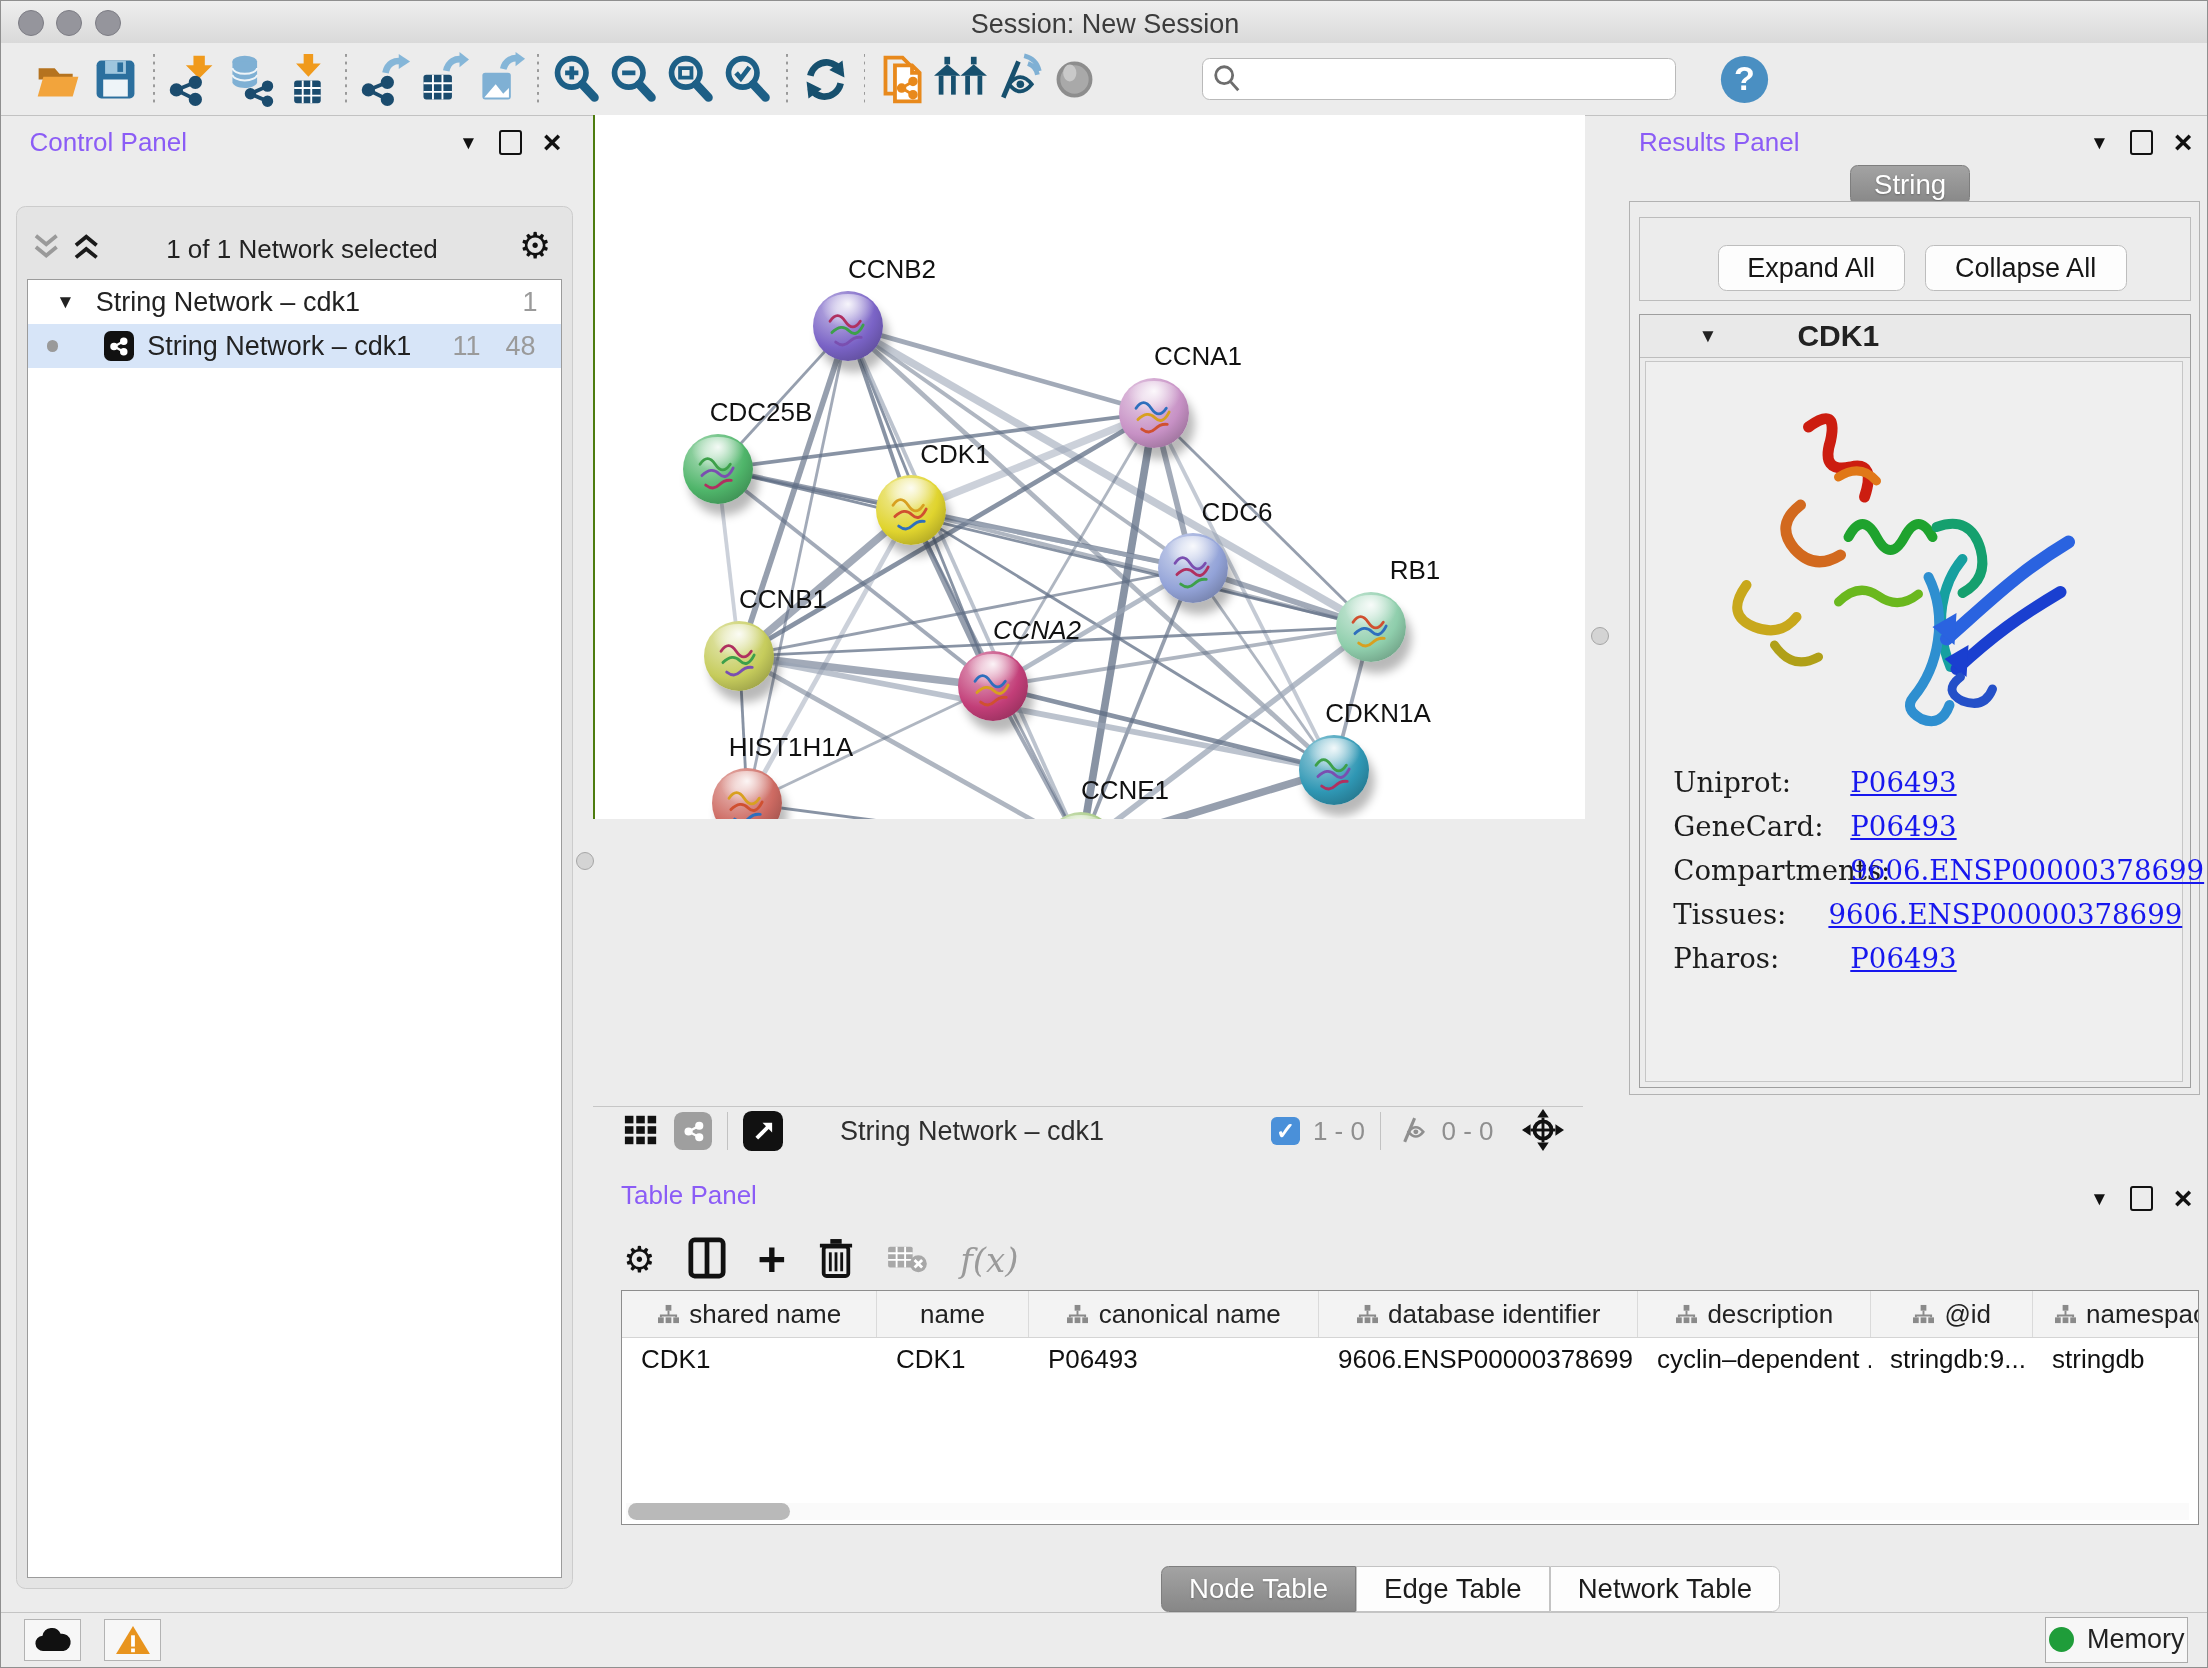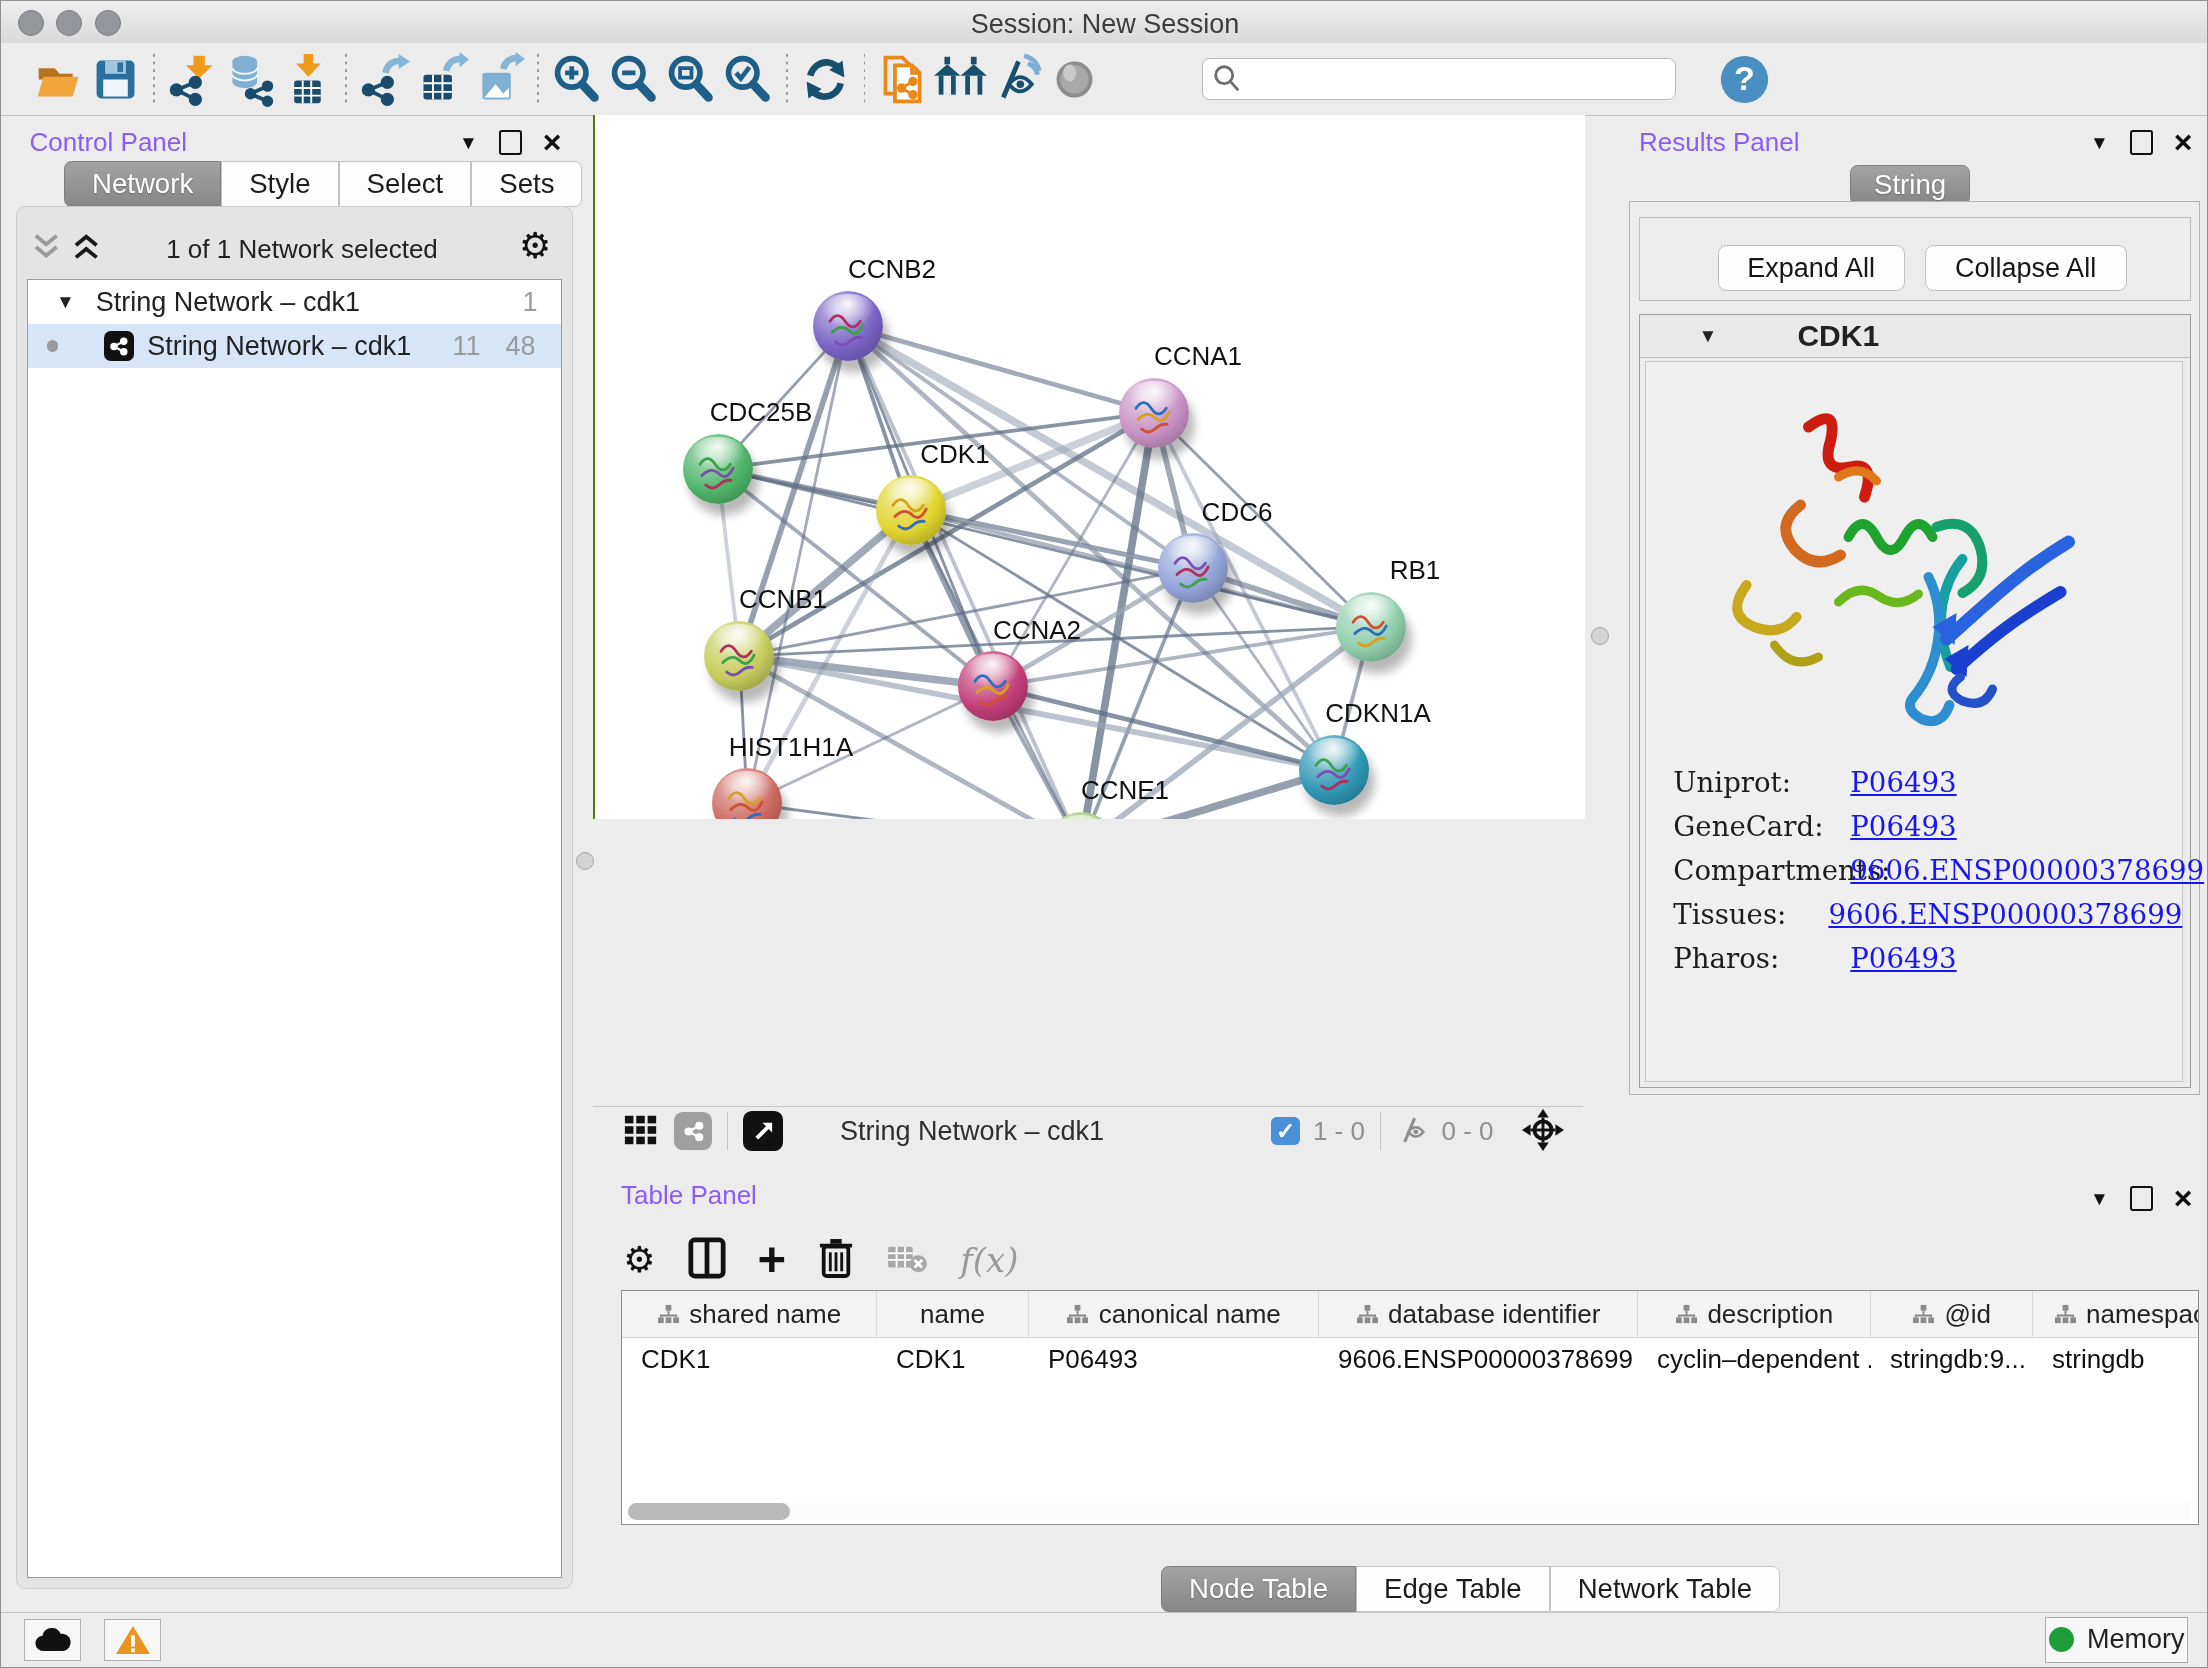--- a/index.html
+++ b/index.html
@@ -293,26 +293,20 @@
         </svg>
     </div>
   </div>
 
   <div class="abs panel-title" style="left:28.5px;top:126px">Control Panel</div>
   <div class="ph-icons" style="left:458px;top:129px">
     <span class="tri">▼</span>
     <span class="float-ic"></span>
     <span class="close-ic">×</span>
   </div>
-  <div class="abs mtabs" style="left:63px;top:160px" id="cp-tabs">
-      <div class="mtab sel">Network</div>
-      <div class="mtab">Style</div>
-      <div class="mtab">Select</div>
-      <div class="mtab">Sets</div>
-    </div>
 
   <div class="cp-box">
     <div class="abs" style="left:15px;top:25px">
       <svg width="28.5" height="32" viewBox="0 0 30 34">
           <path d="M4 4l11 9L26 4M4 16l11 9 11-9" stroke="#9a9a9a" stroke-width="4" fill="none"></path>
         </svg>
     </div>
     <div class="abs" style="left:55px;top:25px">
       <svg width="28.5" height="32" viewBox="0 0 30 34">
           <path d="M4 14L15 5l11 9M4 27l11-9 11 9" stroke="#1a1a1a" stroke-width="4" fill="none"></path>
@@ -479,21 +473,21 @@
         <div class="node" style="left: 363px; top: 536px; background: radial-gradient(circle at 35% 28%, rgb(228, 168, 194) 0%, rgb(194, 62, 120) 55%, rgb(126, 40, 78) 100%);">
           <div class="gloss"></div>
   <svg width="70" height="70" viewBox="0 0 74 74" style="position:absolute;left:0;top:0">
     <g fill="none" stroke-linecap="round">
       <path d="M18 32 q8 -12 16 0 t16 0" stroke="#2e6fbd" stroke-width="3"></path>
       <path d="M20 44 q10 -10 18 -2 t15 -6" stroke="#d8a020" stroke-width="3"></path>
       <path d="M24 54 q8 6 14 0 t13 -5" stroke="#d05030" stroke-width="3"></path>
     </g>
           </svg>
         </div>
-        <div class="nlabel" style="left: 442px; top: 515px;">CCNA2</div>
+        <div class="nlabel" style="left: 442px; top: 515px; font-style: italic;">CCNA2</div>
         <div class="node" style="left: 704px; top: 620px; background: radial-gradient(circle at 35% 28%, rgb(161, 208, 221) 0%, rgb(47, 151, 180) 55%, rgb(31, 98, 117) 100%);">
           <div class="gloss"></div>
   <svg width="70" height="70" viewBox="0 0 74 74" style="position:absolute;left:0;top:0">
     <g fill="none" stroke-linecap="round">
       <path d="M18 32 q8 -12 16 0 t16 0" stroke="#3da04a" stroke-width="3"></path>
       <path d="M20 44 q10 -10 18 -2 t15 -6" stroke="#7a4fb0" stroke-width="3"></path>
       <path d="M24 54 q8 6 14 0 t13 -5" stroke="#b03060" stroke-width="3"></path>
     </g>
           </svg>
         </div>

